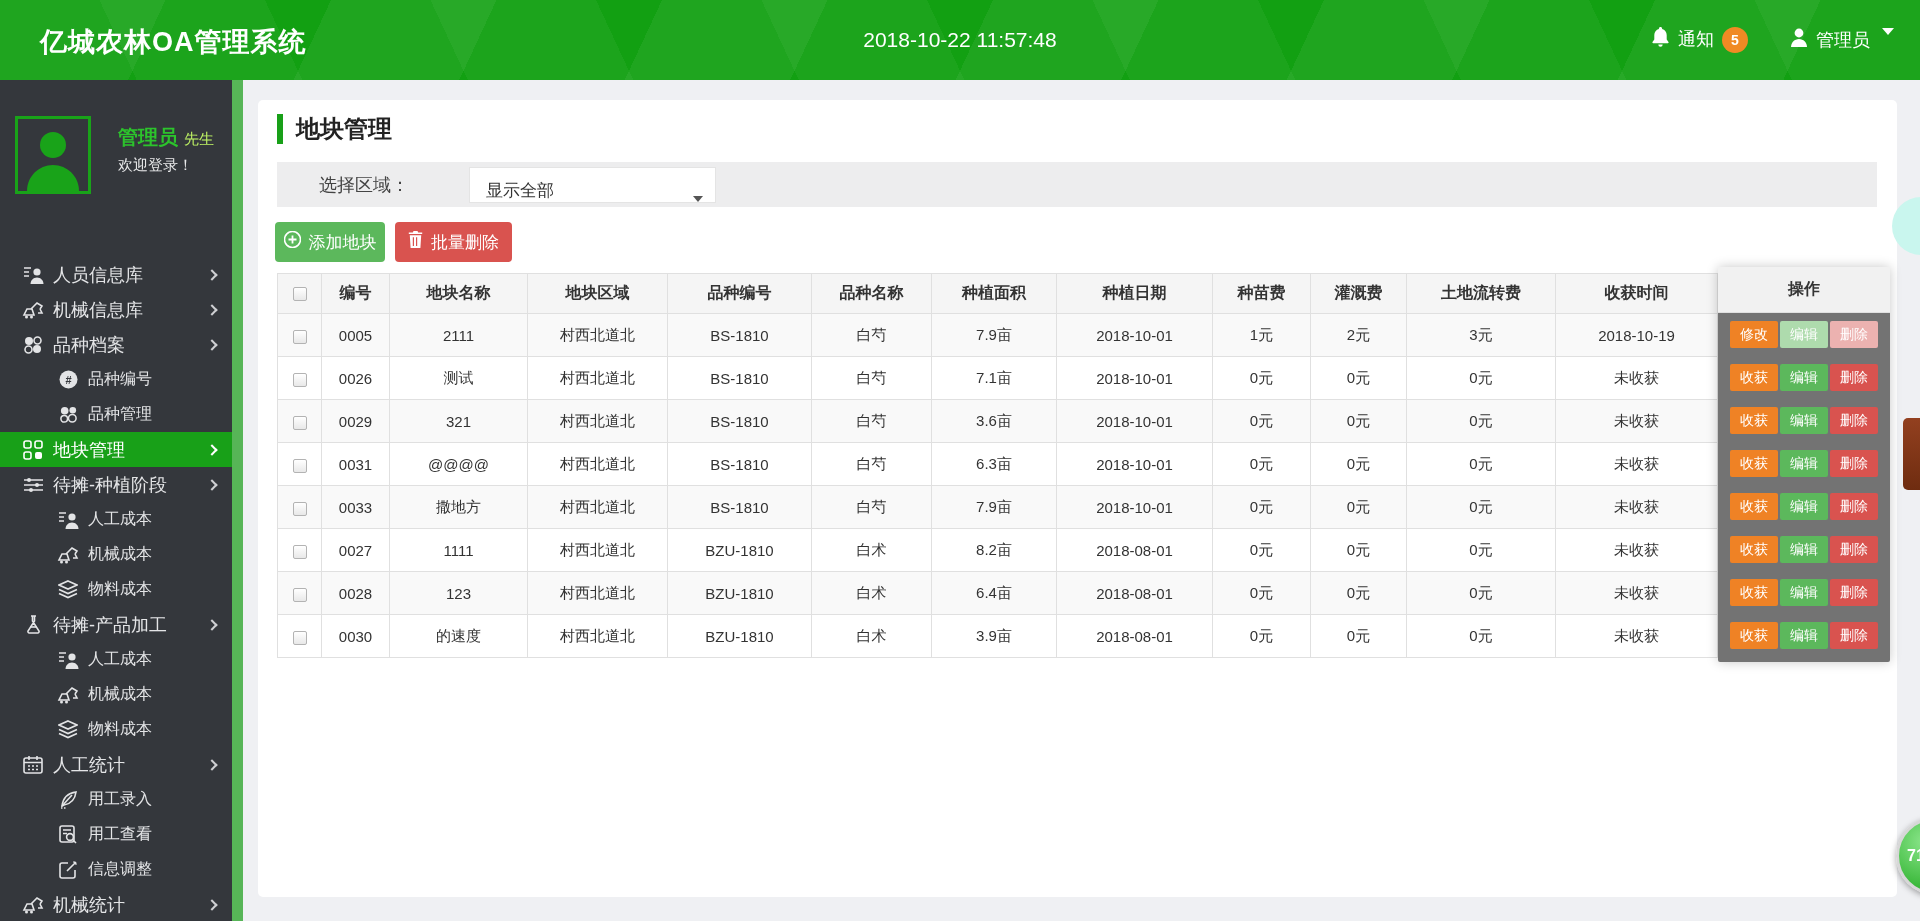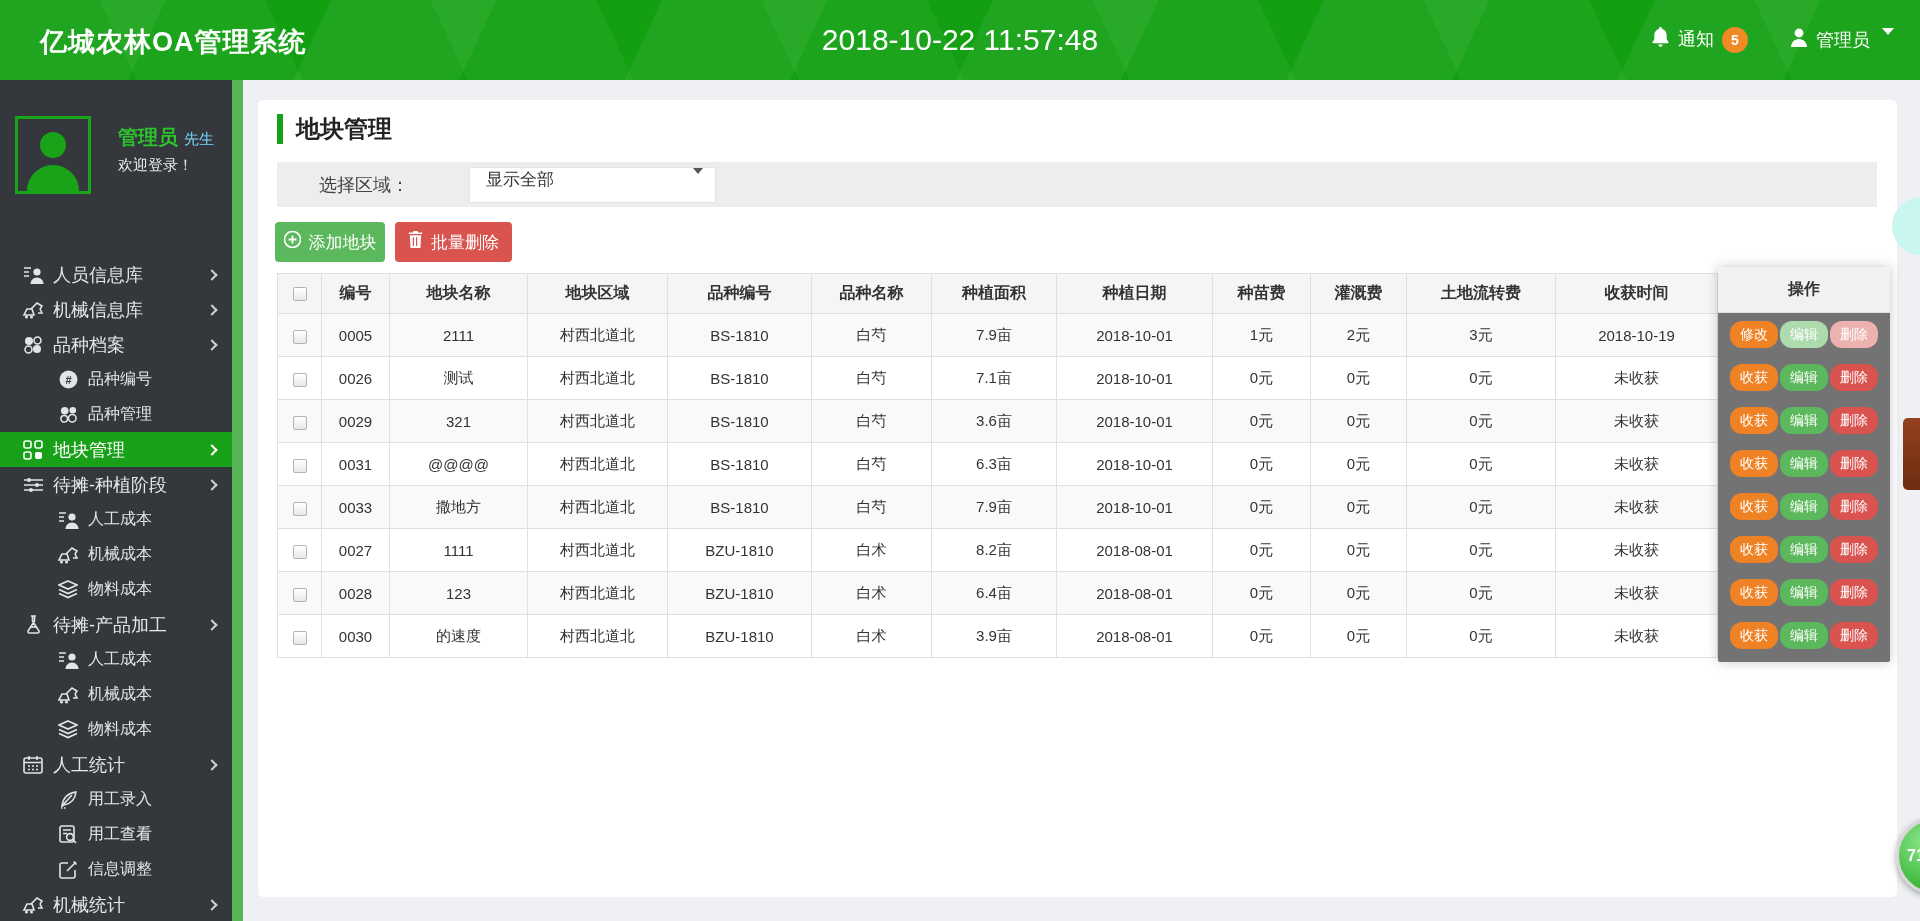--- a/index.html
+++ b/index.html
@@ -7,55 +7,55 @@
     font-family:"Liberation Sans","DejaVu Sans",sans-serif; background:#eff0f3; }
 
   
   .topbar { position:absolute; left:0; top:0; width:1920px; height:80px;
     background-color:#12a012;
     background-image:
       repeating-linear-gradient(115deg, rgba(255,255,255,.055) 0 150px, rgba(0,0,0,0) 150px 300px),
       repeating-linear-gradient(245deg, rgba(255,255,255,.045) 0 150px, rgba(0,0,0,0) 150px 300px);
     color:#fff; display:flex; align-items:center; }
   .app-title { position:absolute; left:40px; top:24px; font-size:27px; font-weight:bold; letter-spacing:1px; }
-  .clock { position:absolute; left:0; right:0; text-align:center; font-size:30px; }
+  .clock { position:absolute; left:0; right:0; text-align:center; font-size:21px; }
   .top-right { position:absolute; right:26px; top:0; height:80px; display:flex; align-items:center; gap:42px; font-size:18px; }
   .top-item { display:flex; align-items:flex-start; gap:8px; cursor:pointer; }
   .badge { background:#f08a24; color:#fff; font-size:14px; font-weight:bold; min-width:26px; height:26px;
     border-radius:13px; display:inline-flex; align-items:center; justify-content:center; padding:0 7px; }
   .caret-down { width:0; height:0; border-left:6px solid transparent; border-right:6px solid transparent;
     border-top:7px solid #fff; margin-left:4px; }
 
   
   .sidebar { position:absolute; left:0; top:80px; width:232px; height:841px; background:#34373c; color:#e8e9ea; }
   .side-accent { position:absolute; left:232px; top:80px; width:11px; height:841px; background:#57b557; }
   .userbox { position:absolute; left:15px; top:36px; width:76px; height:78px; border:3px solid #19a319;
     display:flex; align-items:flex-end; justify-content:center; overflow:hidden; }
   .user-name { position:absolute; left:118px; top:44px; font-size:20px; font-weight:bold; color:#2cc32c; }
-  .user-suffix { font-size:15px; font-weight:normal; color:#7dd3fc; margin-left:6px; }
+  .user-suffix { font-size:15px; font-weight:normal; color:#bef264; margin-left:6px; }
   .user-welcome { position:absolute; left:118px; top:76px; font-size:15px; color:#e8e9ea; }
   .menu { position:absolute; left:0; top:177px; width:232px; }
   .menu-item { position:relative; height:35px; display:flex; align-items:center; cursor:pointer; font-size:18px; color:#e4e5e7; }
   .menu-item.lvl1 { padding-left:22px; }
   .menu-item.lvl2 { padding-left:57px; font-size:16px; }
   .menu-item .mi-icon { width:22px; height:22px; margin-right:9px; display:inline-flex; align-items:center; justify-content:center; flex:none; }
   .menu-item.active { background:#18a018; color:#fff; }
   .chev { position:absolute; right:16px; top:50%; width:8px; height:8px; border-right:2px solid #cfd0d3;
     border-top:2px solid #cfd0d3; transform:translateY(-50%) rotate(45deg); }
   .menu-item.active .chev { border-color:#fff; }
 
   
   .card { position:absolute; left:258px; top:100px; width:1639px; height:797px; background:#fff; border-radius:5px; }
   .page-title-row { position:absolute; left:19px; top:13px; display:flex; align-items:center; }
   .title-bar { width:6px; height:30px; background:#18a018; margin-right:13px; }
   .page-title { font-size:24px; font-weight:bold; color:#222; }
   .filter-bar { position:absolute; left:19px; top:62px; width:1600px; height:45px; background:#ededee; display:flex; align-items:center; }
   .filter-label { margin-left:42px; font-size:18px; color:#444; }
   .select { position:relative; margin-left:60px; width:247px; height:36px; background:#fff; border:1px solid #e4e4e4;
-    display:flex; align-items:flex-start; font-size:17px; color:#333; padding-left:16px; cursor:pointer; }
+    display:flex; align-items:flex-end; font-size:17px; color:#333; padding-left:16px; cursor:pointer; }
   .select .sel-caret { position:absolute; right:12px; width:0; height:0; border-left:5px solid transparent;
     border-right:5px solid transparent; border-top:6px solid #555; }
 
   .btn { position:absolute; top:122px; height:40px; border:none; border-radius:4px; color:#fff; font-size:17px;
     display:flex; align-items:center; justify-content:center; gap:8px; cursor:pointer;
     font-family:"Liberation Sans","DejaVu Sans",sans-serif; }
   .btn-add { left:17px; width:110px; background:#5cb85c; }
   .btn-del { left:137px; width:117px; background:#d9534f; }
 
   
@@ -67,21 +67,21 @@
   table.grid tr.odd td { background:#f9f9f9; }
   input.cb { appearance:none; -webkit-appearance:none; width:14px; height:14px; border:1px solid #b3b3b3;
     border-radius:2px; background:linear-gradient(#fff,#e8e8e8); cursor:pointer; vertical-align:middle; }
 
   
   .action-panel { position:absolute; left:1460px; top:167px; width:172px; background:#737373;
     box-shadow:0 0 12px rgba(0,0,0,.22); border-radius:2px; }
   .action-head { height:46px; background:#f1f1f1; border-bottom:1px solid #e0e0e0; display:flex;
     align-items:center; justify-content:center; font-size:16px; font-weight:bold; color:#333; }
   .action-row { height:43px; display:flex; align-items:center; justify-content:center; gap:2px; }
-  .abtn { width:48px; height:27px; border:none; border-radius:12px; color:#fff; font-size:14px; cursor:pointer;
+  .abtn { width:48px; height:27px; border:none; border-radius:2px; color:#fff; font-size:14px; cursor:pointer;
     font-family:"Liberation Sans","DejaVu Sans",sans-serif; padding:0; }
   .abtn.orange { background:#ef8225; }
   .abtn.green { background:#5cb85c; }
   .abtn.red { background:#d9534f; }
   .abtn.green-muted { background:#aedbad; }
   .abtn.red-muted { background:#ecb2b0; }
   .action-panel .pad { height:5px; }
 
   
   .float-teal { position:absolute; left:1892px; top:197px; width:58px; height:58px; border-radius:50%;

